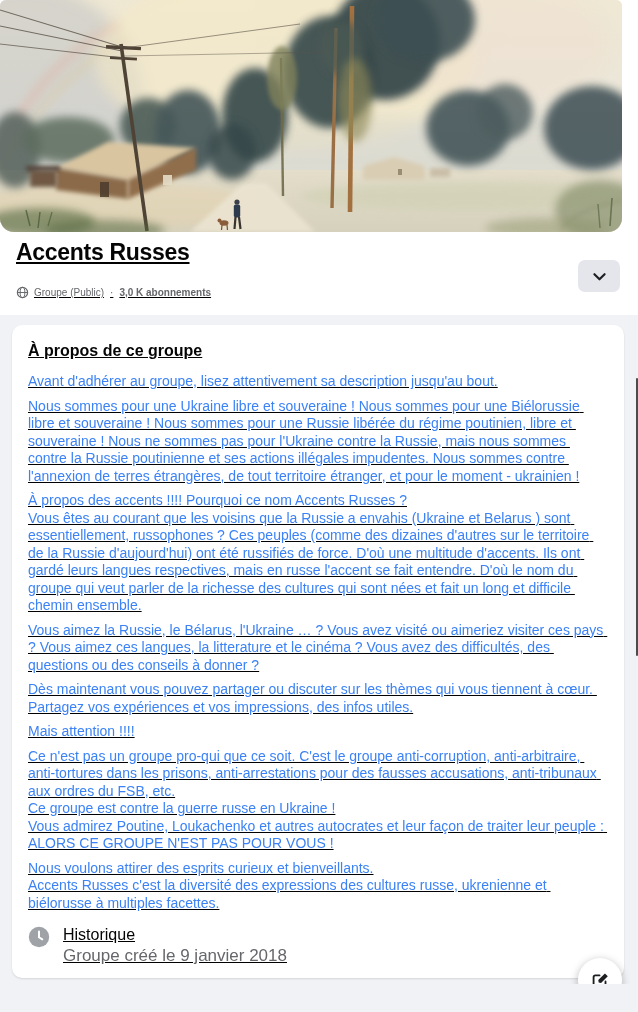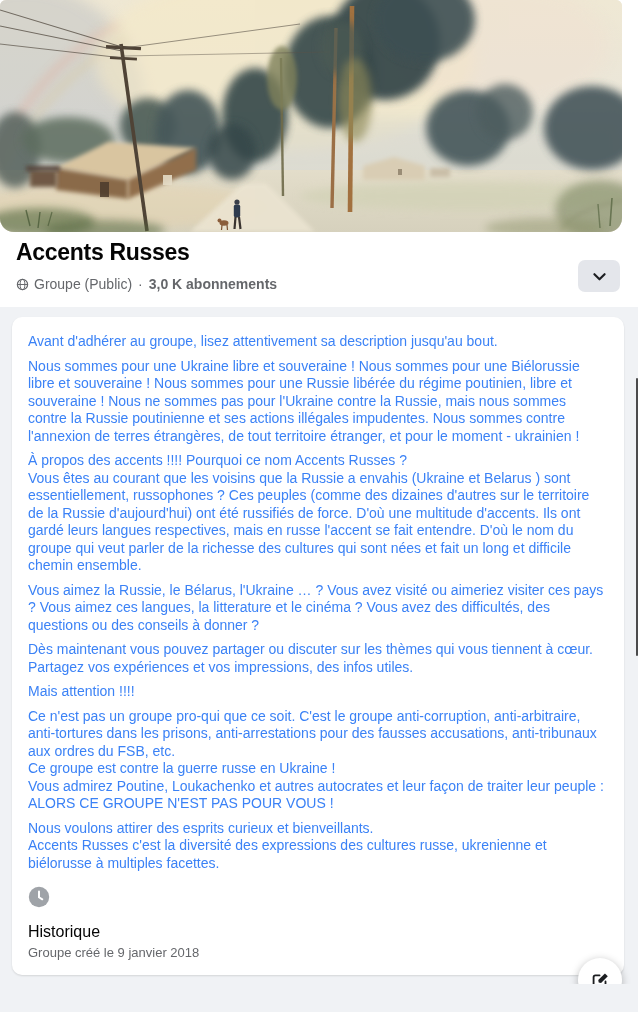--- a/index.html
+++ b/index.html
@@ -2,52 +2,52 @@
 <html><head>
 <meta charset="utf-8">
 <style>
   html,body{margin:0;padding:0;}
   body{
     width:638px;height:1012px;overflow:hidden;
     background:#f0f2f5;
     font-family:"Liberation Sans","DejaVu Sans",sans-serif;
     -webkit-font-smoothing:antialiased;
   }
-  .page{position:relative;width:638px;height:984px;overflow:hidden;}
+  .page{position:relative;width:638px;height:984px;overflow:hidden;text-decoration:underline;}
   .top-section{background:#ffffff;}
   .cover{
     display:block;width:622px;height:232px;
     border-radius:6px 6px 14px 14px;overflow:hidden;background:#ece7d8;
   }
   .cover svg{display:block;}
   .header-section{background:#ffffff;position:relative;padding:6px 16px 13px 16px;}
   .group-title{
     margin:0;font-size:23px;line-height:29px;font-weight:700;color:#050505;letter-spacing:-0.3px;
   }
-  .subtitle{margin-top:8px;display:flex;align-items:center;gap:5px;font-size:14px;color:#65676b;line-height:19px;}
+  .subtitle{margin-top:16px;display:flex;align-items:center;gap:5px;font-size:10px;color:#65676b;line-height:19px;}
   .subtitle .sep{margin:0 1px;}
   .subtitle .bold{font-weight:700;}
   .chevron-btn{
     position:absolute;right:18px;top:28px;width:42px;height:32px;
     background:#e4e6eb;border:none;border-radius:7px;
     display:flex;align-items:center;justify-content:center;cursor:pointer;padding:0;
   }
   .card{
     background:#ffffff;margin:10px 14px 0 12px;border-radius:10px;
     padding:16px 16px 14px 16px;box-shadow:0 1px 2px rgba(0,0,0,.12);
   }
   .about-heading{margin:0 0 12px 0;font-size:16px;line-height:20px;font-weight:700;color:#050505;}
   .para{
     font-size:14px;line-height:17.5px;color:#3b82f6;
     white-space:pre-wrap;margin:0 0 7px 0;
   }
-  .history{display:flex;align-items:flex-start;gap:13px;margin-top:12px;flex-direction:column;}
+  .history{display:flex;align-items:flex-start;gap:13px;margin-top:12px;}
   .clock-wrap{flex:none;margin-top:2px;width:22px;height:22px;}
   .history-title{font-size:16px;line-height:21px;color:#050505;}
-  .history-detail{font-size:13px;line-height:17px;color:#65676b;margin-top:2px;}
+  .history-detail{font-size:17px;line-height:17px;color:#65676b;margin-top:2px;}
   .fab{
     position:absolute;right:16px;top:958px;width:44px;height:44px;border-radius:50%;
     background:#ffffff;border:none;box-shadow:0 2px 8px rgba(0,0,0,.28);
     display:flex;align-items:center;justify-content:center;cursor:pointer;padding:0;
   }
   .scroll-thumb{
     position:absolute;right:0;top:378px;width:2px;height:278px;
     background:#1c1c1c;opacity:.78;border-radius:1px;
   }
 </style>
@@ -176,20 +176,21 @@
     <button class="chevron-btn">
       <span style="display:flex;">
         <svg width="17" height="17" viewBox="0 0 16 16">
           <path d="M3.2 5.8 L8 10.6 L12.8 5.8" fill="none" stroke="#1c1e21" stroke-width="2" stroke-linecap="round" stroke-linejoin="round"></path>
         </svg>
       </span>
     </button>
   </div>
 
   <div class="card">
+    <h2 class="about-heading">À propos de ce groupe</h2>
     <div>
         <div class="para">Avant d'adhérer au groupe, lisez attentivement sa description jusqu'au bout.</div>
         <div class="para">Nous sommes pour une Ukraine libre et souveraine ! Nous sommes pour une Biélorussie libre et souveraine ! Nous sommes pour une Russie libérée du régime poutinien, libre et souveraine ! Nous ne sommes pas pour l'Ukraine contre la Russie, mais nous sommes contre la Russie poutinienne et ses actions illégales impudentes. Nous sommes contre l'annexion de terres étrangères, de tout territoire étranger, et pour le moment - ukrainien !</div>
         <div class="para">À propos des accents !!!! Pourquoi ce nom Accents Russes ?
 Vous êtes au courant que les voisins que la Russie a envahis (Ukraine et Belarus ) sont essentiellement, russophones ? Ces peuples (comme des dizaines d'autres sur le territoire de la Russie d'aujourd'hui) ont été russifiés de force. D'où une multitude d'accents. Ils ont gardé leurs langues respectives, mais en russe l'accent se fait entendre. D'où le nom du groupe qui veut parler de la richesse des cultures qui sont nées et fait un long et difficile chemin ensemble.</div>
         <div class="para">Vous aimez la Russie, le Bélarus, l'Ukraine … ? Vous avez visité ou aimeriez visiter ces pays ? Vous aimez ces langues, la litterature et le cinéma ? Vous avez des difficultés, des questions ou des conseils à donner ?</div>
         <div class="para">Dès maintenant vous pouvez partager ou discuter sur les thèmes qui vous tiennent à cœur. Partagez vos expériences et vos impressions, des infos utiles.</div>
         <div class="para">Mais attention !!!!</div>
         <div class="para">Ce n'est pas un groupe pro-qui que ce soit. C'est le groupe anti-corruption, anti-arbitraire, anti-tortures dans les prisons, anti-arrestations pour des fausses accusations, anti-tribunaux aux ordres du FSB, etc.
 Ce groupe est contre la guerre russe en Ukraine !

